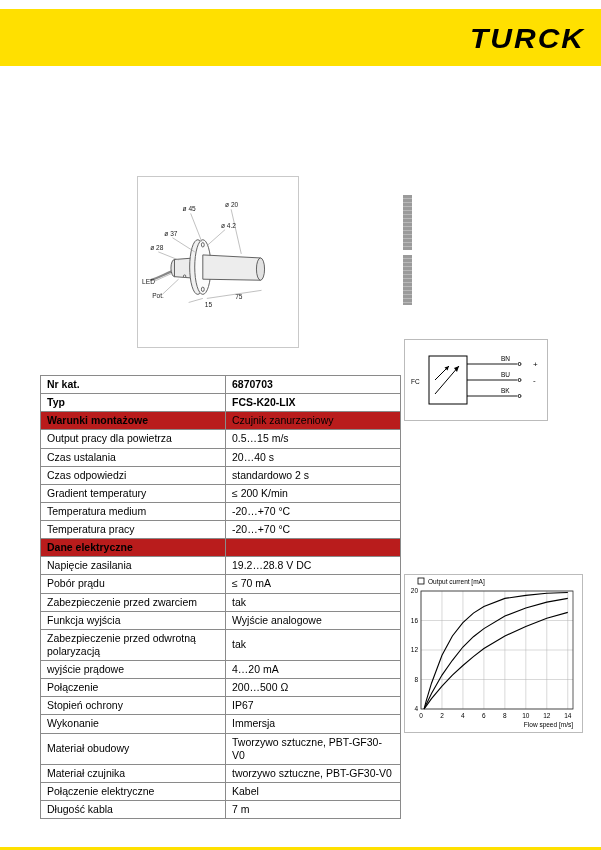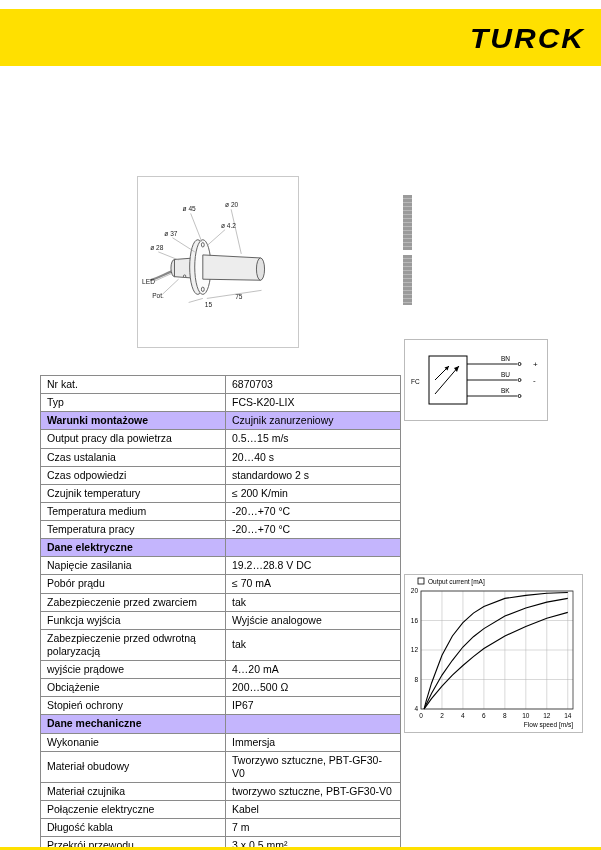--- a/index.html
+++ b/index.html
@@ -45,23 +45,23 @@
   
   table.specs{
     position:absolute; left:40px; top:366px; width:361px;
     border-collapse:collapse; font-size:10.5px; table-layout:fixed;
   }
   .specs td{
     border:1px solid #8a8a8a; padding:2px 6px; line-height:1.25; vertical-align:middle;
     overflow:hidden;
   }
   .specs td.label-cell{width:172px;}
-  .specs tr.section-row td{background:#c4b5fd;}
+  .specs tr.section-row td{background:#b91c1c;}
   .specs tr.section-row td.label-cell{font-weight:bold;}
-  .specs tr.bold-row td{font-weight:normal;}
+  .specs tr.bold-row td{font-weight:bold;}
 
   
   .chart-box{
     position:absolute; left:404px; top:565px; width:177px; height:157px;
     border:1px solid #bbb; background:#fff;
   }
   .chart-box svg{width:100%; height:100%;}
   .chart-box text{font-size:6.5px; fill:#000; font-family:"Liberation Sans", sans-serif;}
 </style>
 </head>
@@ -163,21 +163,21 @@
         </tr>
         <tr class="spec-row">
           <td class="label-cell">Czas ustalania</td>
           <td class="value-cell">20…40 s</td>
         </tr>
         <tr class="spec-row">
           <td class="label-cell">Czas odpowiedzi</td>
           <td class="value-cell">standardowo 2 s</td>
         </tr>
         <tr class="spec-row">
-          <td class="label-cell">Czujnik temperatury</td>
+          <td class="label-cell">Gradient temperatury</td>
           <td class="value-cell">≤ 200 K/min</td>
         </tr>
         <tr class="spec-row">
           <td class="label-cell">Temperatura medium</td>
           <td class="value-cell">-20…+70  °C</td>
         </tr>
         <tr class="spec-row">
           <td class="label-cell">Temperatura pracy</td>
           <td class="value-cell">-20…+70  °C</td>
         </tr>
@@ -203,54 +203,46 @@
         </tr>
         <tr class="spec-row">
           <td class="label-cell">Zabezpieczenie przed odwrotną polaryzacją</td>
           <td class="value-cell">tak</td>
         </tr>
         <tr class="spec-row">
           <td class="label-cell">wyjście prądowe</td>
           <td class="value-cell">4…20  mA</td>
         </tr>
         <tr class="spec-row">
-          <td class="label-cell">Obciążenie</td>
+          <td class="label-cell">Połączenie</td>
           <td class="value-cell">200…500  Ω</td>
         </tr>
         <tr class="spec-row">
           <td class="label-cell">Stopień ochrony</td>
           <td class="value-cell">IP67</td>
         </tr>
-        <tr class="section-row">
-          <td class="label-cell">Dane mechaniczne</td>
-          <td class="value-cell"></td>
-        </tr>
         <tr class="spec-row">
           <td class="label-cell">Wykonanie</td>
           <td class="value-cell">Immersja</td>
         </tr>
         <tr class="spec-row">
           <td class="label-cell">Materiał obudowy</td>
           <td class="value-cell">Tworzywo sztuczne, PBT-GF30-V0</td>
         </tr>
         <tr class="spec-row">
           <td class="label-cell">Materiał czujnika</td>
           <td class="value-cell">tworzywo sztuczne, PBT-GF30-V0</td>
         </tr>
         <tr class="spec-row">
           <td class="label-cell">Połączenie elektryczne</td>
           <td class="value-cell">Kabel</td>
         </tr>
         <tr class="spec-row">
           <td class="label-cell">Długość kabla</td>
           <td class="value-cell">7  m</td>
-        </tr>
-        <tr class="spec-row">
-          <td class="label-cell">Przekrój przewodu</td>
-          <td class="value-cell">3 x 0.5  mm²</td>
         </tr>
       </tbody>
   </table>
 
   <div class="chart-box">
     <svg viewBox="0 0 177 157">
       <rect x="13" y="3" width="6" height="6" fill="none" stroke="#000" stroke-width="0.8"></rect>
       <text x="23" y="9">Output current [mA]</text>
       <g>
           <line x1="16" y1="134" x2="16" y2="16" stroke="#b3b3b3" stroke-width="0.5"></line>

